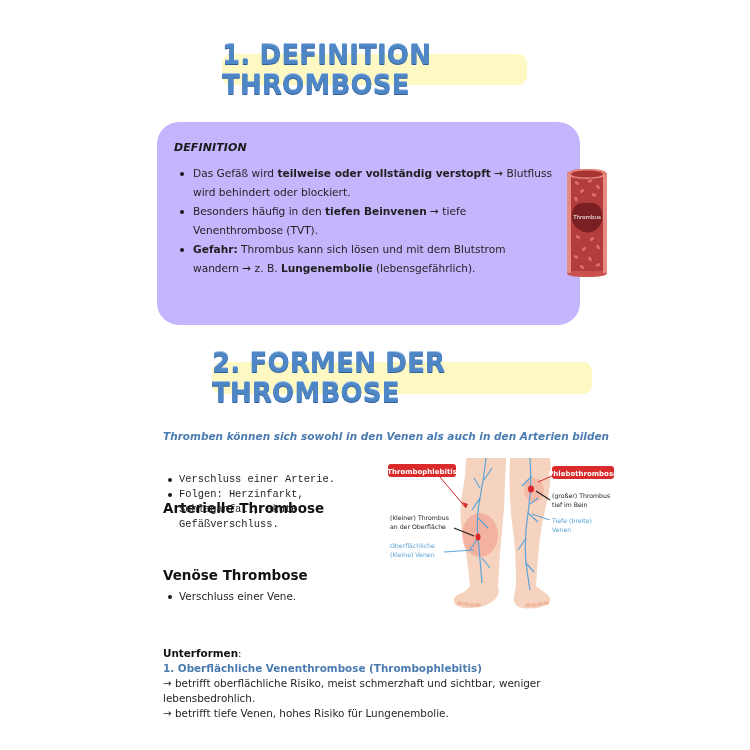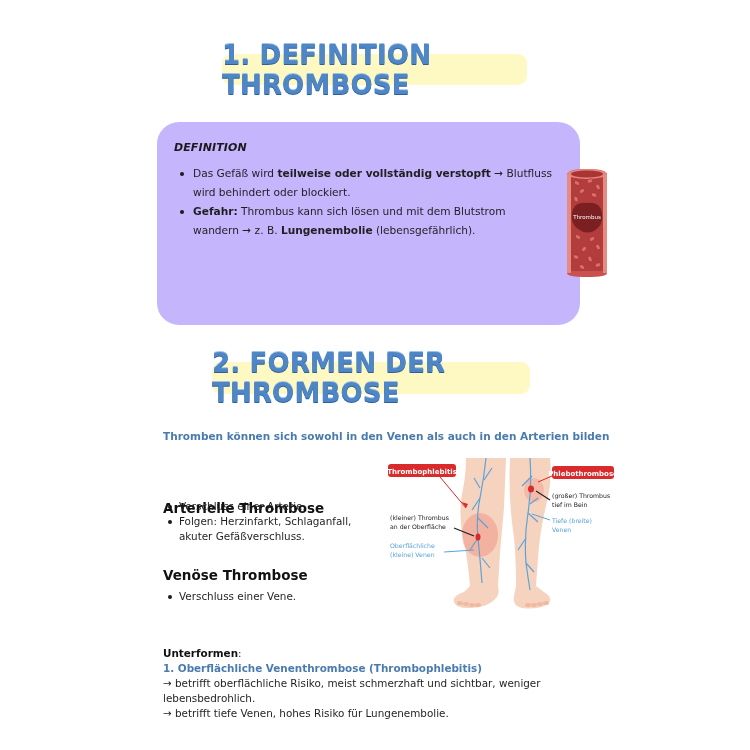--- a/index.html
+++ b/index.html
@@ -12,21 +12,21 @@
       border-radius: 9px;
       display: flex; align-items: center; justify-content: flex-end;
       color: #4f86c6;
       font-family: "DejaVu Sans", sans-serif;
       font-weight: bold;
       font-size: 26px;
       letter-spacing: 0.2px;
       text-shadow: 0 1px 0 #2e5f99, 0 -1px 0 #9fc2ea;
     }
     #pill1 { left: 222px; top: 54px; width: 305px; height: 31px; }
-    #pill2 { left: 212px; top: 362px; width: 318px; height: 32px; }
+    #pill2 { left: 212px; top: 362px; width: 380px; height: 32px; }
 
     #defbox {
       position: absolute;
       left: 157px; top: 122px; width: 423px; height: 203px;
       background: #c4b5fd;
       border-radius: 22px;
     }
     #def-title {
       position: absolute; left: 17px; top: 19px;
       font-family: "DejaVu Sans", sans-serif;
@@ -48,40 +48,40 @@
     #def-list li::before {
       content: ""; position: absolute; left: 3px; top: 8px;
       width: 4px; height: 4px; background: #1a1a1a; border-radius: 50%;
     }
     b { font-weight: bold; }
 
     #vessel { position: absolute; left: 562px; top: 165px; width: 50px; height: 115px; }
 
     #subtitle {
       position: absolute; left: 163px; top: 430px;
-      font-size: 10.5px; font-weight: bold; color: #4a7bb0;
+      font-size: 10.5px; font-weight: bold; color: #4a7bb0; font-style: italic;
     }
 
     .h3 {
       position: absolute; left: 163px;
       font-size: 13.5px; font-weight: bold; color: #111;
     }
     #art-h { top: 500px; }
     #ven-h { top: 567px; }
 
     .blist { position: absolute; left: 163px; list-style: none; }
     .blist li {
       position: relative; padding-left: 16px;
       font-size: 10.4px; line-height: 15px; color: #1f1f1f;
     }
     .blist li::before {
       content: ""; position: absolute; left: 5px; top: 6px;
       width: 4px; height: 4px; background: #1a1a1a; border-radius: 50%;
     }
-    #art-list { top: 499px; width: 200px; }
+    #art-list { top: 472px; width: 200px; font-family: Liberation Mono, monospace; }
     #ven-list { top: 589px; width: 200px; }
 
     #unter {
       position: absolute; left: 163px; top: 646px; width: 420px;
       font-size: 10.4px; line-height: 15px; color: #1f1f1f;
     }
     #unter .lbl { font-weight: bold; color: #111; }
     #unter .blue { font-weight: bold; color: #4a7bb0; }
 
     #legs { position: absolute; left: 388px; top: 458px; width: 235px; height: 155px; }
@@ -90,20 +90,21 @@
 <body>
 
 <div id="pill1" class="pill">
   <span>1. DEFINITION THROMBOSE</span>
 </div>
 
 <div id="defbox">
   <div id="def-title">DEFINITION</div>
   <ul id="def-list">
     <li><span>Das Gefäß wird </span><b>teilweise oder vollständig verstopft</b><span> → Blutfluss wird behindert oder blockiert.</span></li>
+    <li><span>Besonders häufig in den </span><b>tiefen Beinvenen</b><span> → tiefe Venenthrombose (TVT).</span></li>
     <li><b>Gefahr:</b><span> Thrombus kann sich lösen und mit dem Blutstrom wandern → z. B. </span><b>Lungenembolie</b><span> (lebensgefährlich).</span></li>
   </ul>
 </div>
 
 <svg id="vessel" viewBox="0 0 50 115">
   <path d="M5 10 Q5 4 25 4 Q45 4 45 10 L45 108 Q45 112 25 112 Q5 112 5 108 Z" fill="#c9524f"></path>
   <path d="M9 11 L41 11 L41 106 L9 106 Z" fill="#b33d3c"></path>
   <ellipse cx="25" cy="9" rx="20" ry="5" fill="#e8857c"></ellipse>
   <ellipse cx="25" cy="9" rx="16" ry="3.5" fill="#a83533"></ellipse>
   <rect x="5" y="10" width="4" height="98" fill="#e58c82"></rect>

